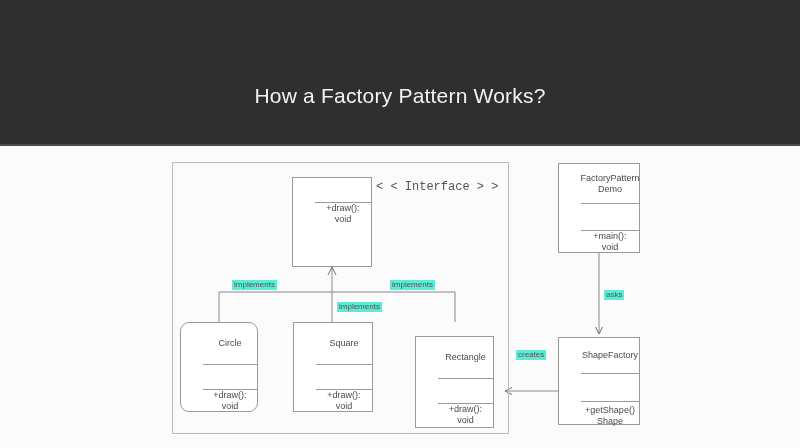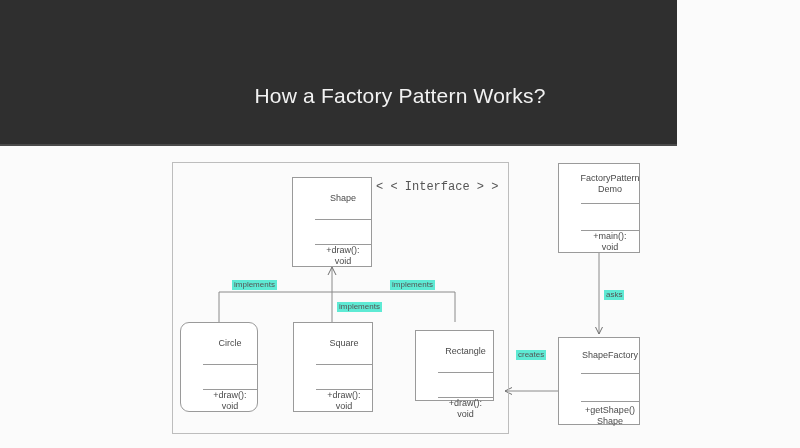--- a/index.html
+++ b/index.html
@@ -14,21 +14,21 @@
     position: relative;
     width: 800px;
     height: 448px;
     overflow: hidden;
     background: #fbfbfb;
   }
   
   .header {
     position: absolute;
     left: 0; top: 0;
-    width: 677px;
+    width: 800px;
     height: 146px;
     background: #2f2f2f;
     border-bottom: 2px solid #4a4a4a;
     box-sizing: border-box;
   }
   .header-title {
     position: absolute;
     left: 0;
     top: 84px;
     width: 800px;
@@ -135,39 +135,38 @@
       <path d="M455,146 L455,176" stroke="#8a8a8a" stroke-width="1" fill="none"></path>
 
       <path d="M599,107 L599,188" stroke="#8a8a8a" stroke-width="1" fill="none" marker-end="url(#arrow-open)"></path>
 
       <path d="M558,245 L505,245" stroke="#8a8a8a" stroke-width="1" fill="none" marker-end="url(#arrow-open)"></path>
     </svg>
 
     <div class="container-box" style="left:172px; top:16px; width:337px; height:272px;"></div>
 
     <div class="uml-box" style="left:292px; top:31px; width:80px; height:90px;">
-      <div class="uml-row name" style="height:42px;">Shape</div>
       <div class="uml-row attrs" style="height:25px;"></div>
       <div class="uml-row" style="height:22px;">+draw(): void</div>
     </div>
     <div class="stereotype" style="left:376px; top:36px;">&lt; &lt; Interface &gt; &gt;</div>
 
     <div class="uml-box" style="left:180px; top:176px; width:78px; height:90px;border-radius:9px;">
       <div class="uml-row name" style="height:42px;">Circle</div>
       <div class="uml-row attrs" style="height:25px;"></div>
       <div class="uml-row" style="height:22px;">+draw(): void</div>
     </div>
 
     <div class="uml-box" style="left:293px; top:176px; width:80px; height:90px;">
       <div class="uml-row name" style="height:42px;">Square</div>
       <div class="uml-row attrs" style="height:25px;"></div>
       <div class="uml-row" style="height:22px;">+draw(): void</div>
     </div>
 
-    <div class="uml-box" style="left:415px; top:184px; width:79px; height:71px;">
+    <div class="uml-box" style="left:415px; top:190px; width:79px; height:92px;">
       <div class="uml-row name" style="height:42px;">Rectangle</div>
       <div class="uml-row attrs" style="height:25px;"></div>
       <div class="uml-row" style="height:22px;">+draw(): void</div>
     </div>
 
     <div class="uml-box" style="left:558px; top:17px; width:82px; height:90px;">
       <div class="uml-row name" style="height:40px;">FactoryPattern Demo</div>
       <div class="uml-row attrs" style="height:27px;"></div>
       <div class="uml-row" style="height:22px;">+main(): void</div>
     </div>

